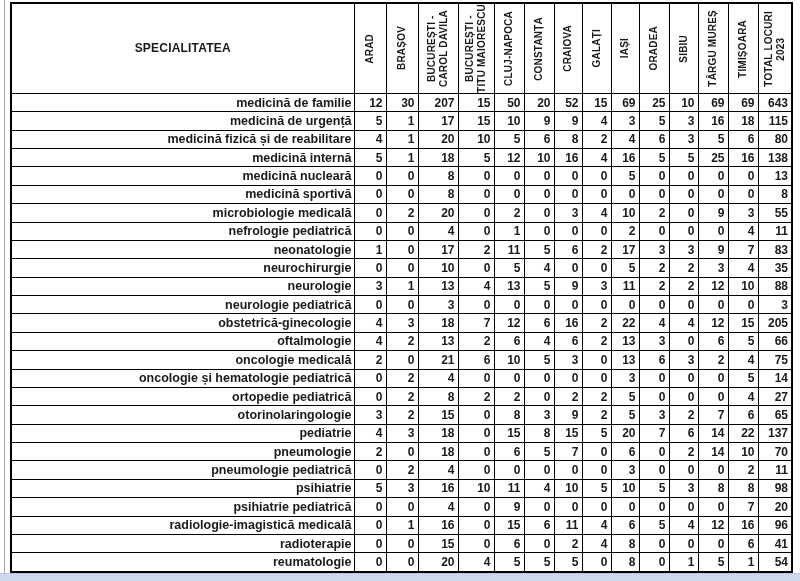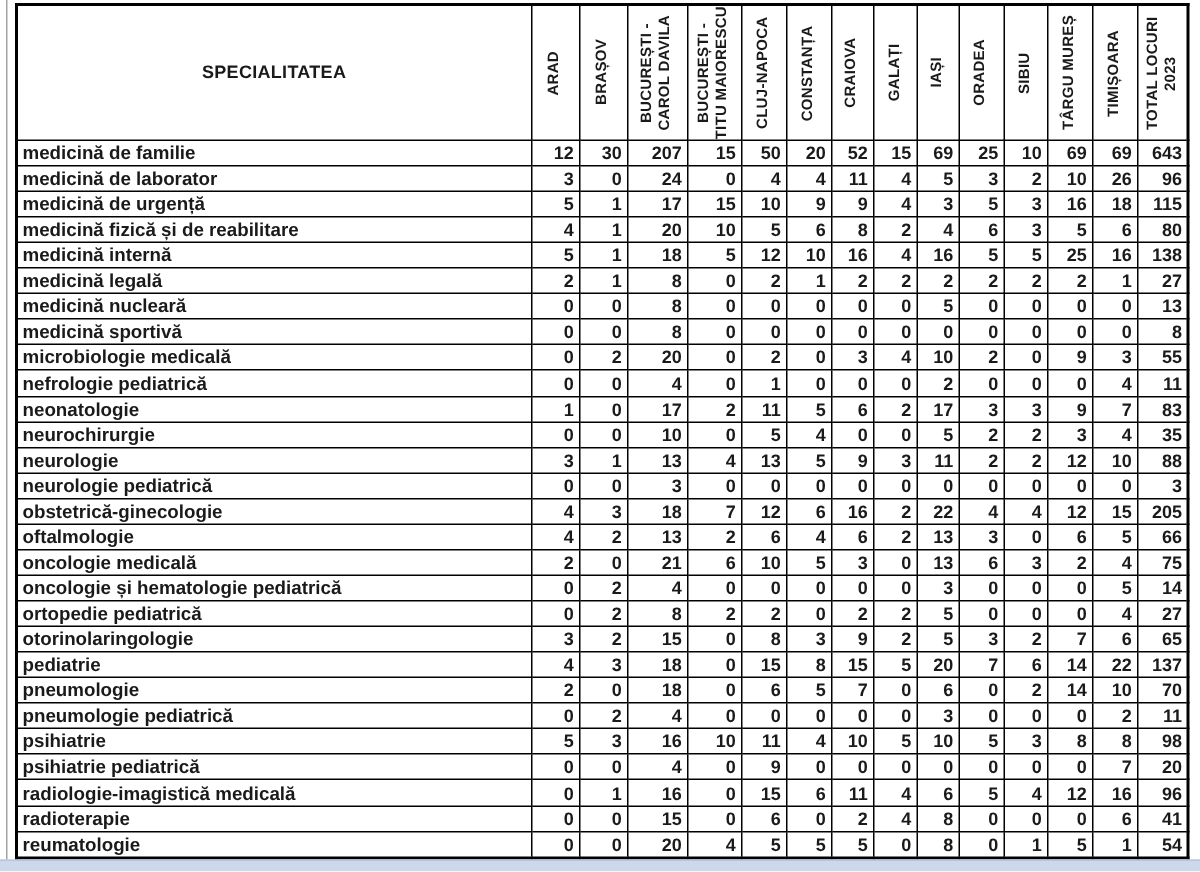--- a/index.html
+++ b/index.html
@@ -31,21 +31,21 @@
   }
   th.vh { vertical-align:middle; text-align:center; background:#fff; }
   .vtext {
     writing-mode:vertical-rl; transform:rotate(180deg);
     font-size:10px; font-weight:bold; color:#1a1a1a;
     line-height:12px; white-space:pre-line; letter-spacing:0.2px;
     margin:0 auto; display:block;
   }
   td.lbl {
     font-size:12.5px; font-weight:bold; color:#1a1a1a;
-    text-align:left; padding:0 2px 0 3px; white-space:nowrap;
+    text-align:right; padding:0 2px 0 3px; white-space:nowrap;
   }
   td.num {
     font-size:12px; font-weight:bold; color:#1a1a1a;
     text-align:right; padding-right:3px; white-space:nowrap;
   }
 </style>
 </head>
 <body>
 
 <div class="page">
@@ -131,37 +131,20 @@
           <td class="num">52</td>
           <td class="num">15</td>
           <td class="num">69</td>
           <td class="num">25</td>
           <td class="num">10</td>
           <td class="num">69</td>
           <td class="num">69</td>
           <td class="num">643</td>
         </tr>
         <tr>
-          <td class="lbl">medicină de laborator</td>
-          <td class="num">3</td>
-          <td class="num">0</td>
-          <td class="num">24</td>
-          <td class="num">0</td>
-          <td class="num">4</td>
-          <td class="num">4</td>
-          <td class="num">11</td>
-          <td class="num">4</td>
-          <td class="num">5</td>
-          <td class="num">3</td>
-          <td class="num">2</td>
-          <td class="num">10</td>
-          <td class="num">26</td>
-          <td class="num">96</td>
-        </tr>
-        <tr>
           <td class="lbl">medicină de urgență</td>
           <td class="num">5</td>
           <td class="num">1</td>
           <td class="num">17</td>
           <td class="num">15</td>
           <td class="num">10</td>
           <td class="num">9</td>
           <td class="num">9</td>
           <td class="num">4</td>
           <td class="num">3</td>
@@ -197,37 +180,20 @@
           <td class="num">12</td>
           <td class="num">10</td>
           <td class="num">16</td>
           <td class="num">4</td>
           <td class="num">16</td>
           <td class="num">5</td>
           <td class="num">5</td>
           <td class="num">25</td>
           <td class="num">16</td>
           <td class="num">138</td>
-        </tr>
-        <tr>
-          <td class="lbl">medicină legală</td>
-          <td class="num">2</td>
-          <td class="num">1</td>
-          <td class="num">8</td>
-          <td class="num">0</td>
-          <td class="num">2</td>
-          <td class="num">1</td>
-          <td class="num">2</td>
-          <td class="num">2</td>
-          <td class="num">2</td>
-          <td class="num">2</td>
-          <td class="num">2</td>
-          <td class="num">2</td>
-          <td class="num">1</td>
-          <td class="num">27</td>
         </tr>
         <tr>
           <td class="lbl">medicină nucleară</td>
           <td class="num">0</td>
           <td class="num">0</td>
           <td class="num">8</td>
           <td class="num">0</td>
           <td class="num">0</td>
           <td class="num">0</td>
           <td class="num">0</td>

